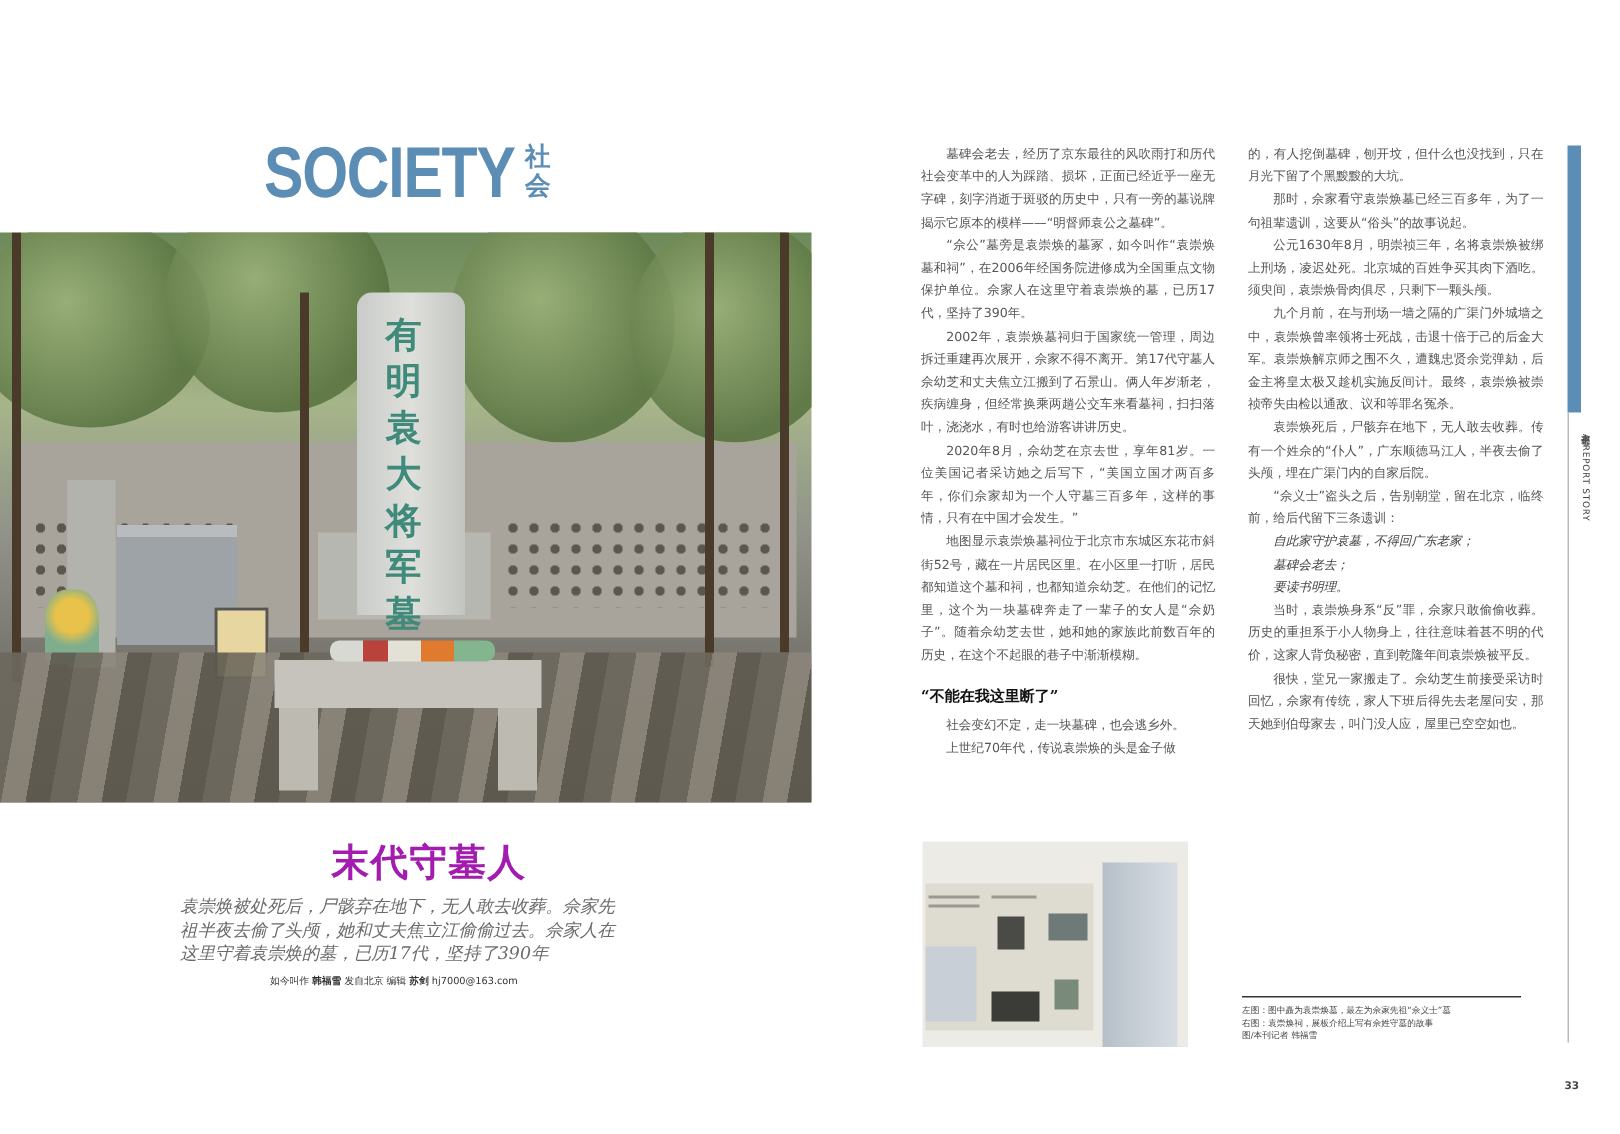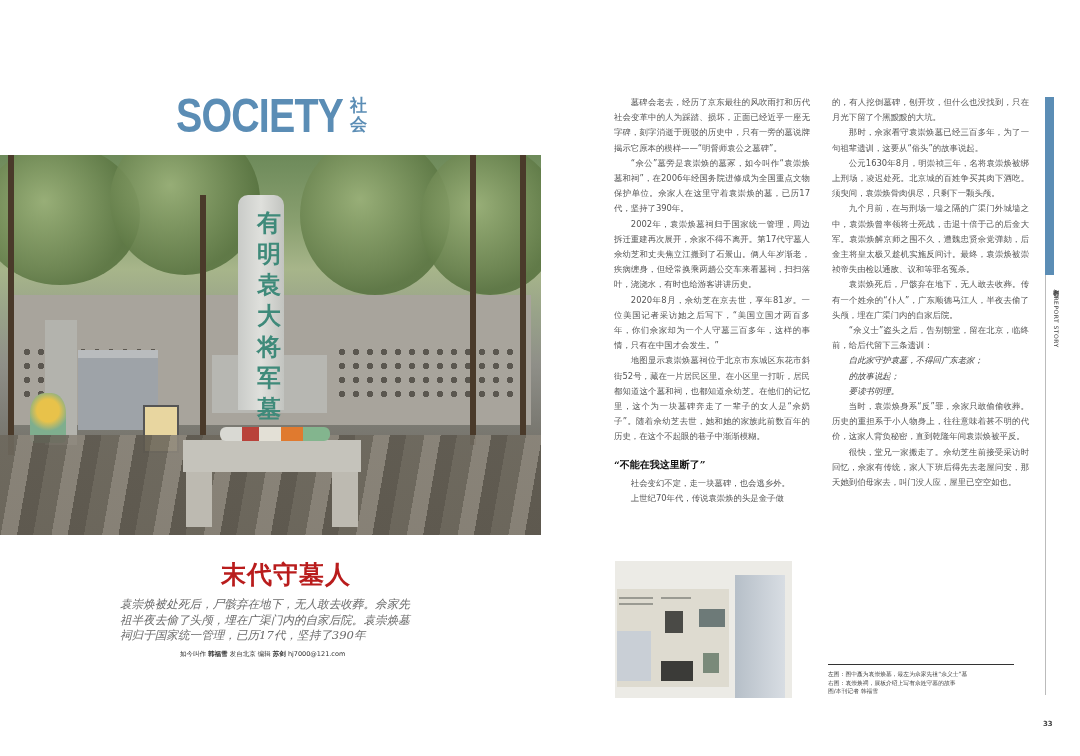--- a/index.html
+++ b/index.html
@@ -15,34 +15,34 @@
   .section-en { font-family: "Liberation Sans", sans-serif; font-weight: 900; font-size: 48px; line-height: 48px; color: #5b8db5; letter-spacing: -1px; transform: scaleX(0.82); transform-origin: left top; display: inline-block; width: 196px; }
   .section-cn { display: flex; flex-direction: column; font-family: "DejaVu Sans", sans-serif; font-weight: bold; font-size: 17px; line-height: 19px; color: #5b8db5; margin-left: -22px; margin-top: 4px; }
 
   
   .hero-photo { position: absolute; left: 0; top: 155px; width: 541px; height: 380px; overflow: hidden;
     background: linear-gradient(180deg, #6d8a5a 0%, #8aa070 18%, #a7b58a 30%, #98a289 42%, #8f8f88 55%, #7c7b74 70%, #6e6a60 85%, #5f5a50 100%); }
   .tree { position: absolute; bottom: 100px; width: 6px; background: #4a3a2a; }
   .canopy { position: absolute; border-radius: 50%; background: radial-gradient(circle at 40% 40%, #9cb27a, #55703d 70%); opacity: 0.85; }
   .wall { position: absolute; left: 10px; right: 10px; top: 140px; height: 130px; background: #a8a49c; }
   .wall-lattice { position: absolute; top: 190px; height: 60px; background-image: radial-gradient(circle, #3a3630 30%, transparent 34%); background-size: 14px 14px; opacity: 0.7; }
-  .stele { position: absolute; left: 238px; top: 40px; width: 46px; height: 215px; background: linear-gradient(90deg, #c9cbc8, #dfe0dc, #c2c4c0); border-radius: 10px 10px 0 0; }
+  .stele { position: absolute; left: 238px; top: 40px; width: 72px; height: 215px; background: linear-gradient(90deg, #c9cbc8, #dfe0dc, #c2c4c0); border-radius: 10px 10px 0 0; }
   .stele-text { position: absolute; left: 13px; top: 12px; width: 36px; font-family: "DejaVu Serif", serif; font-weight: bold; font-size: 24px; line-height: 31px; color: #3f8a7a; text-align: center; }
   .stele-base { position: absolute; left: 212px; top: 200px; width: 115px; height: 58px; background: #b7b7b2; }
   .tomb-left { position: absolute; left: 78px; top: 195px; width: 80px; height: 80px; background: #9ea3a8; border-top: 8px solid #b9bcbe; }
   .pillar-left { position: absolute; left: 45px; top: 165px; width: 32px; height: 125px; background: #b3b3ad; }
   .altar { position: absolute; left: 183px; top: 285px; width: 178px; height: 32px; background: #c5c3bb; }
   .altar-leg { position: absolute; top: 317px; width: 26px; height: 55px; background: #bdbab1; }
   .flowers { position: absolute; left: 30px; top: 238px; width: 36px; height: 50px; border-radius: 40% 40% 10% 10%; background: radial-gradient(circle at 50% 35%, #e8c24a 0 30%, #7fae8e 55%); }
   .sign { position: absolute; left: 143px; top: 250px; width: 36px; height: 48px; background: #e8d6a0; border: 2px solid #555; }
   .offerings { position: absolute; left: 220px; top: 272px; width: 110px; height: 14px; background: linear-gradient(90deg, #d9d9d3 0 20%, #b9423a 20% 35%, #e3e0d6 35% 55%, #e07a2f 55% 75%, #83b58e 75%); border-radius: 6px; }
   .ground { position: absolute; left: 0; right: 0; bottom: 0; height: 100px; background: repeating-linear-gradient(100deg, #6d685d 0 18px, #8b857a 18px 34px, #5e594f 34px 50px); opacity: 0.9; }
 
   
-  .article-title { position: absolute; left: 0; width: 540px; top: 558px; text-align: center; font-family: Liberation Sans, sans-serif; font-weight: bold; font-size: 25px; color: #b91c1c; letter-spacing: 1px; padding-left: 32px; }
+  .article-title { position: absolute; left: 0; width: 540px; top: 558px; text-align: center; font-family: Liberation Sans, sans-serif; font-weight: bold; font-size: 25px; color: #a21caf; letter-spacing: 1px; padding-left: 32px; }
   .lede { position: absolute; left: 120px; top: 597px; width: 298px; font-family: "DejaVu Serif", serif; font-style: italic; font-size: 11.6px; line-height: 15.5px; color: #6b6b6b; }
   .byline { position: absolute; left: 180px; top: 650px; font-family: "DejaVu Sans", sans-serif; font-size: 6.5px; color: #333; white-space: nowrap; }
   .byline b { font-weight: bold; }
 
   .page-num { position: absolute; top: 720px; font-family: "DejaVu Sans", sans-serif; font-size: 7px; font-weight: bold; color: #444; }
 
   
   .col { position: absolute; font-family: "DejaVu Sans", sans-serif; font-size: 8.4px; line-height: 15.2px; color: #555; text-align: justify; }
   .col p { text-indent: 2em; }
   .col-1 { left: 74px; top: 95px; width: 196px; }
@@ -97,29 +97,29 @@
     <div class="flowers"></div>
     <div class="sign"></div>
     <div class="ground"></div>
     <div class="altar"></div>
     <div class="offerings"></div>
     <div class="altar-leg" style="left:186px;"></div>
     <div class="altar-leg" style="left:332px;"></div>
   </div>
 
   <div class="article-title">末代守墓人</div>
-  <div class="lede">袁崇焕被处死后，尸骸弃在地下，无人敢去收葬。佘家先祖半夜去偷了头颅，埋在广渠门内的自家后院。袁崇焕墓祠归于国家统一管理，已历17代，坚持了390年</div>
+  <div class="lede">袁崇焕被处死后，尸骸弃在地下，无人敢去收葬。佘家先祖半夜去偷了头颅，她和丈夫焦立江偷偷过去。佘家人在这里守着袁崇焕的墓，已历17代，坚持了390年</div>
 
   <div class="byline">
     <span>如今叫作</span>
     <b>韩福雪</b>
     <span>发自北京</span>
     <span>编辑</span>
     <b>苏剑</b>
-    <span>hj7000@121.com</span>
+    <span>hj7000@163.com</span>
   </div>
 
   <div class="page-num" style="left:30px;margin-top:38px;">32</div>
 </div>
 
 <div class="page page-right">
 
   <div class="col col-1">
     <p>墓碑会老去，经历了京东最往的风吹雨打和历代社会变革中的人为踩踏、损坏，正面已经近乎一座无字碑，刻字消逝于斑驳的历史中，只有一旁的墓说牌揭示它原本的模样——“明督师袁公之墓碑”。</p>
     <p>“佘公”墓旁是袁崇焕的墓冢，如今叫作“袁崇焕墓和祠”，在2006年经国务院进修成为全国重点文物保护单位。佘家人在这里守着袁崇焕的墓，已历17代，坚持了390年。</p>
@@ -146,21 +146,21 @@
   </div>
 
   <div class="col col-2">
     <p style="text-indent:0">的，有人挖倒墓碑，刨开坟，但什么也没找到，只在月光下留了个黑黢黢的大坑。</p>
     <p>那时，佘家看守袁崇焕墓已经三百多年，为了一句祖辈遗训，这要从“俗头”的故事说起。</p>
     <p>公元1630年8月，明崇祯三年，名将袁崇焕被绑上刑场，凌迟处死。北京城的百姓争买其肉下酒吃。须臾间，袁崇焕骨肉俱尽，只剩下一颗头颅。</p>
     <p>九个月前，在与刑场一墙之隔的广渠门外城墙之中，袁崇焕曾率领将士死战，击退十倍于己的后金大军。袁崇焕解京师之围不久，遭魏忠贤余党弹劾，后金主将皇太极又趁机实施反间计。最终，袁崇焕被崇祯帝失由检以通敌、议和等罪名冤杀。</p>
     <p>袁崇焕死后，尸骸弃在地下，无人敢去收葬。传有一个姓佘的“仆人”，广东顺德马江人，半夜去偷了头颅，埋在广渠门内的自家后院。</p>
     <p>“佘义士”盗头之后，告别朝堂，留在北京，临终前，给后代留下三条遗训：</p>
     <p class="verse">自此家守护袁墓，不得回广东老家；</p>
-    <p class="verse">的故事说起；</p>
+    <p class="verse">墓碑会老去；</p>
     <p class="verse">要读书明理。</p>
     <p>当时，袁崇焕身系“反”罪，佘家只敢偷偷收葬。历史的重担系于小人物身上，往往意味着甚不明的代价，这家人背负秘密，直到乾隆年间袁崇焕被平反。</p>
     <p>很快，堂兄一家搬走了。佘幼芝生前接受采访时回忆，佘家有传统，家人下班后得先去老屋问安，那天她到伯母家去，叫门没人应，屋里已空空如也。</p>
   </div>
 
   <div class="caption-rule"></div>
   <div class="caption">
     <div>左图：图中矗为袁崇焕墓，最左为佘家先祖“佘义士”墓</div>
     <div>右图：袁崇焕祠，展板介绍上写有佘姓守墓的故事</div>
     <div>图/本刊记者 韩福雪</div>

